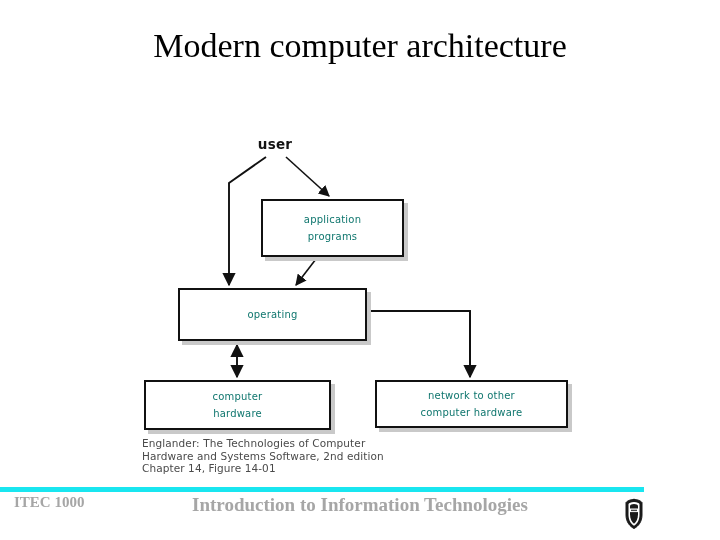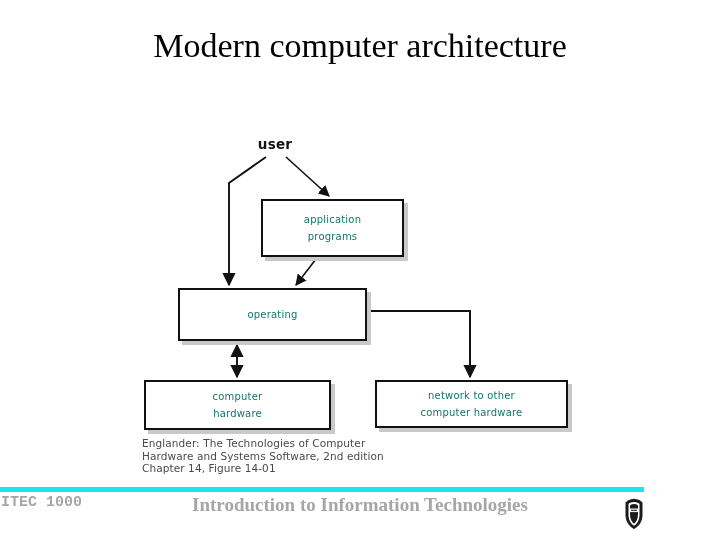--- a/index.html
+++ b/index.html
@@ -100,23 +100,23 @@
   #footer-rule {
     position: absolute;
     left: 0;
     top: 487px;
     width: 720px;
     height: 5px;
     background: #19e6f0;
   }
   #footer-left {
     position: absolute;
-    left: 1px;
+    left: 14px;
     top: 494px;
-    font-family: Liberation Mono, monospace;
+    font-family: Liberation Serif, serif;
     font-weight: bold;
     font-size: 15px;
     color: #a6a6a6;
     white-space: nowrap;
   }
   #footer-center {
     position: absolute;
     left: 0;
     top: 494px;
     width: 720px;

